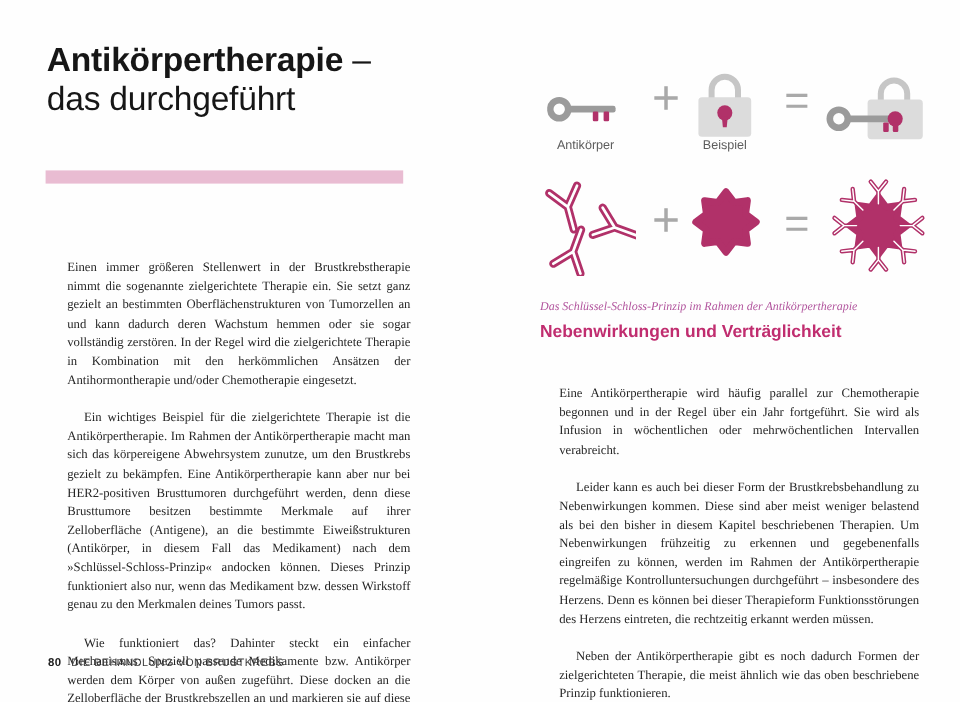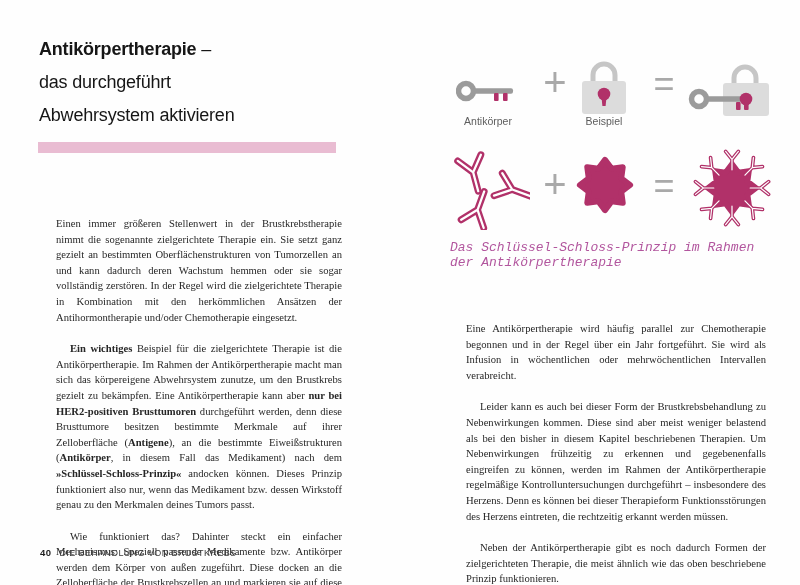--- a/index.html
+++ b/index.html
@@ -4,48 +4,48 @@
 <style>
   html,body{margin:0;padding:0;}
   body{
     width:800px;height:585px;position:relative;background:#fefefe;
     font-family:"Liberation Serif",serif;color:#232323;overflow:hidden;
   }
   .page{position:absolute;top:0;bottom:0;}
   
   .title{
     position:absolute;left:39px;top:33px;width:330px;
-    font-family:"Liberation Sans",sans-serif;font-size:18px;line-height:33px;
+    font-family:"Liberation Sans",sans-serif;font-size:28px;line-height:33px;
     color:#161616;letter-spacing:-0.2px;
   }
   .title .bold{font-weight:bold;}
   .pink-bar{position:absolute;left:38px;top:142px;width:298px;height:11px;background:#e9bcd2;}
   .body-col{
     position:absolute;width:318px;font-size:10.6px;line-height:15.6px;
     text-align:justify;color:#262626;
   }
   .body-col p{margin:16px;}
   .body-col p.ind{text-indent:14px;}
   .body-col p.gap{margin-top:15px;}
   .left-col{left:40px;top:200px;}
-  b{font-weight:bold;}
+  b{font-weight:normal;}
   
   .figure{position:absolute;left:448px;top:56px;width:340px;height:190px;}
   .fig-abs{position:absolute;}
   .op{
     font-family:"Liberation Sans",sans-serif;color:#a9a9a9;font-weight:300;
     text-align:center;
   }
   .fig-label{
     position:absolute;font-family:"Liberation Sans",sans-serif;font-size:10.5px;
     color:#5d5d5d;text-align:center;
   }
   .caption{
-    position:absolute;left:450px;top:240px;width:330px;
-    font-family:Liberation Mono, monospace;font-style:italic;font-size:13px;
+    position:absolute;left:450px;top:250px;width:330px;
+    font-family:Liberation Serif, serif;font-style:italic;font-size:10px;
     color:#b2569e;
   }
   .section-heading{
     position:absolute;left:450px;top:269px;width:332px;
     font-family:"Liberation Sans",sans-serif;font-weight:bold;font-size:14.5px;
     color:#c02d6f;
   }
   
   .footer{
     position:absolute;top:547px;font-family:"Liberation Sans",sans-serif;
@@ -67,32 +67,31 @@
       <path d="M0,3 L0,16 M0,3 L-8,-7 M0,3 L8,-7" stroke="#ffffff" stroke-width="1.5" fill="none" stroke-linecap="round"></path>
     </g>
     <path id="cellstar" d="M0,-30 L8,-19.4 L21.2,-21.2 L19.4,-8 L30,0 L19.4,8 L21.2,21.2 L8,19.4 L0,30 L-8,19.4 L-21.2,21.2 L-19.4,8 L-30,0 L-19.4,-8 L-21.2,-21.2 L-8,-19.4 Z" fill="#b13169" stroke="#b13169" stroke-width="7" stroke-linejoin="round"></path>
   </defs>
 </svg>
 
 <div class="page" style="left:0;width:400px;">
   <div class="title">
     <span class="bold">Antikörpertherapie</span><span> –</span><br>
     <span>das durchgeführt</span><br>
-    <span>Abwehrsystem aktivieren</span>
   </div>
   <div class="pink-bar"></div>
 
   <div class="body-col left-col">
     <p>Einen immer größeren Stellenwert in der Brustkrebstherapie nimmt die sogenannte zielgerichtete Therapie ein. Sie setzt ganz gezielt an bestimm­ten Oberflächenstrukturen von Tumorzellen an und kann dadurch deren Wachstum hemmen oder sie sogar vollständig zerstören. In der Regel wird die zielgerichtete Therapie in Kombination mit den herkömmlichen Ansät­zen der Antihormontherapie und/oder Chemotherapie eingesetzt.</p>
     <p class="ind"><b>Ein wichtiges</b><span> Beispiel für die zielgerichtete Therapie ist die Antikörper­therapie. Im Rahmen der Antikörpertherapie macht man sich das körper­eigene Abwehrsystem zunutze, um den Brustkrebs gezielt zu bekämpfen. Eine Antikörpertherapie kann aber </span><b>nur bei HER2-positiven Brusttumoren</b><span> durchgeführt werden, denn diese Brusttumore besitzen bestimmte Merk­male auf ihrer Zelloberfläche (</span><b>Antigene</b><span>), an die bestimmte Eiweißstruktu­ren (</span><b>Antikörper</b><span>, in diesem Fall das Medikament) nach dem </span><b>»Schlüssel-Schloss-Prinzip«</b><span> andocken können. Dieses Prinzip funktioniert also nur, wenn das Medikament bzw. dessen Wirkstoff genau zu den Merkmalen dei­nes Tumors passt.</span></p>
     <p class="ind">Wie funktioniert das? Dahinter steckt ein einfacher Mechanismus: Speziell passende Medikamente bzw. Antikörper werden dem Körper von außen zugeführt. Diese docken an die Zelloberfläche der Brustkrebszellen an und markieren sie auf diese Weise. Gleichzeitig locken sie bestimmte Abwehrzellen des körpereigenen Abwehrsystems an, welche wiederum die markierten Brustkrebszellen vernichten.</p>
   </div>
 
   <div class="footer footer-left">
-    <span class="pagenum">40</span><span class="sp"></span><span>DIE BEHANDLUNG VON BRUSTKREBS</span>
+    <span class="pagenum">80</span><span class="sp"></span><span>DIE BEHANDLUNG VON BRUSTKREBS</span>
   </div>
 </div>
 
 <div class="page" style="left:400px;width:400px;">
 
   <div class="figure" style="left:48px;">
 
     <svg class="fig-abs" style="left:8px;top:18px;" width="64" height="34" viewBox="0 0 64 34">
       <circle cx="10" cy="17" r="7.5" fill="none" stroke="#9b9b9b" stroke-width="5.5"></circle>
       <rect x="16" y="14.2" width="41" height="5.6" rx="2" fill="#9b9b9b"></rect>
@@ -137,20 +136,21 @@
       <use href="#ab" transform="translate(22,22) rotate(135) scale(0.8)"></use>
       <use href="#ab" transform="translate(0,31) rotate(180) scale(0.8)"></use>
       <use href="#ab" transform="translate(-22,22) rotate(225) scale(0.8)"></use>
       <use href="#ab" transform="translate(-31,0) rotate(270) scale(0.8)"></use>
       <use href="#ab" transform="translate(-22,-22) rotate(315) scale(0.8)"></use>
     </svg>
   </div>
 
   <div class="caption" style="left:50px;">Das Schlüssel-Schloss-Prinzip im Rahmen der Antikörpertherapie</div>
 
+  <div class="section-heading" style="left:50px;">Nebenwirkungen und Verträglichkeit</div>
 
   <div class="body-col" style="left:50px;top:305px;width:332px;">
     <p>Eine Antikörpertherapie wird häufig parallel zur Chemotherapie begonnen und in der Regel über ein Jahr fortgeführt. Sie wird als Infusion in wöchent­lichen oder mehrwöchentlichen Intervallen verabreicht.</p>
     <p class="ind">Leider kann es auch bei dieser Form der Brustkrebsbehandlung zu Ne­benwirkungen kommen. Diese sind aber meist weniger belastend als bei den bisher in diesem Kapitel beschriebenen Therapien. Um Nebenwirkun­gen frühzeitig zu erkennen und gegebenenfalls eingreifen zu können, wer­den im Rahmen der Antikörpertherapie regelmäßige Kontrolluntersu­chungen durchgeführt – insbesondere des Herzens. Denn es können bei dieser Therapieform Funktionsstörungen des Herzens eintreten, die recht­zeitig erkannt werden müssen.</p>
     <p class="ind gap">Neben der Antikörpertherapie gibt es noch dadurch Formen der zielge­richteten Therapie, die meist ähnlich wie das oben beschriebene Prinzip funktionieren.</p>
   </div>
 
 </div>
 
 </body></html>

